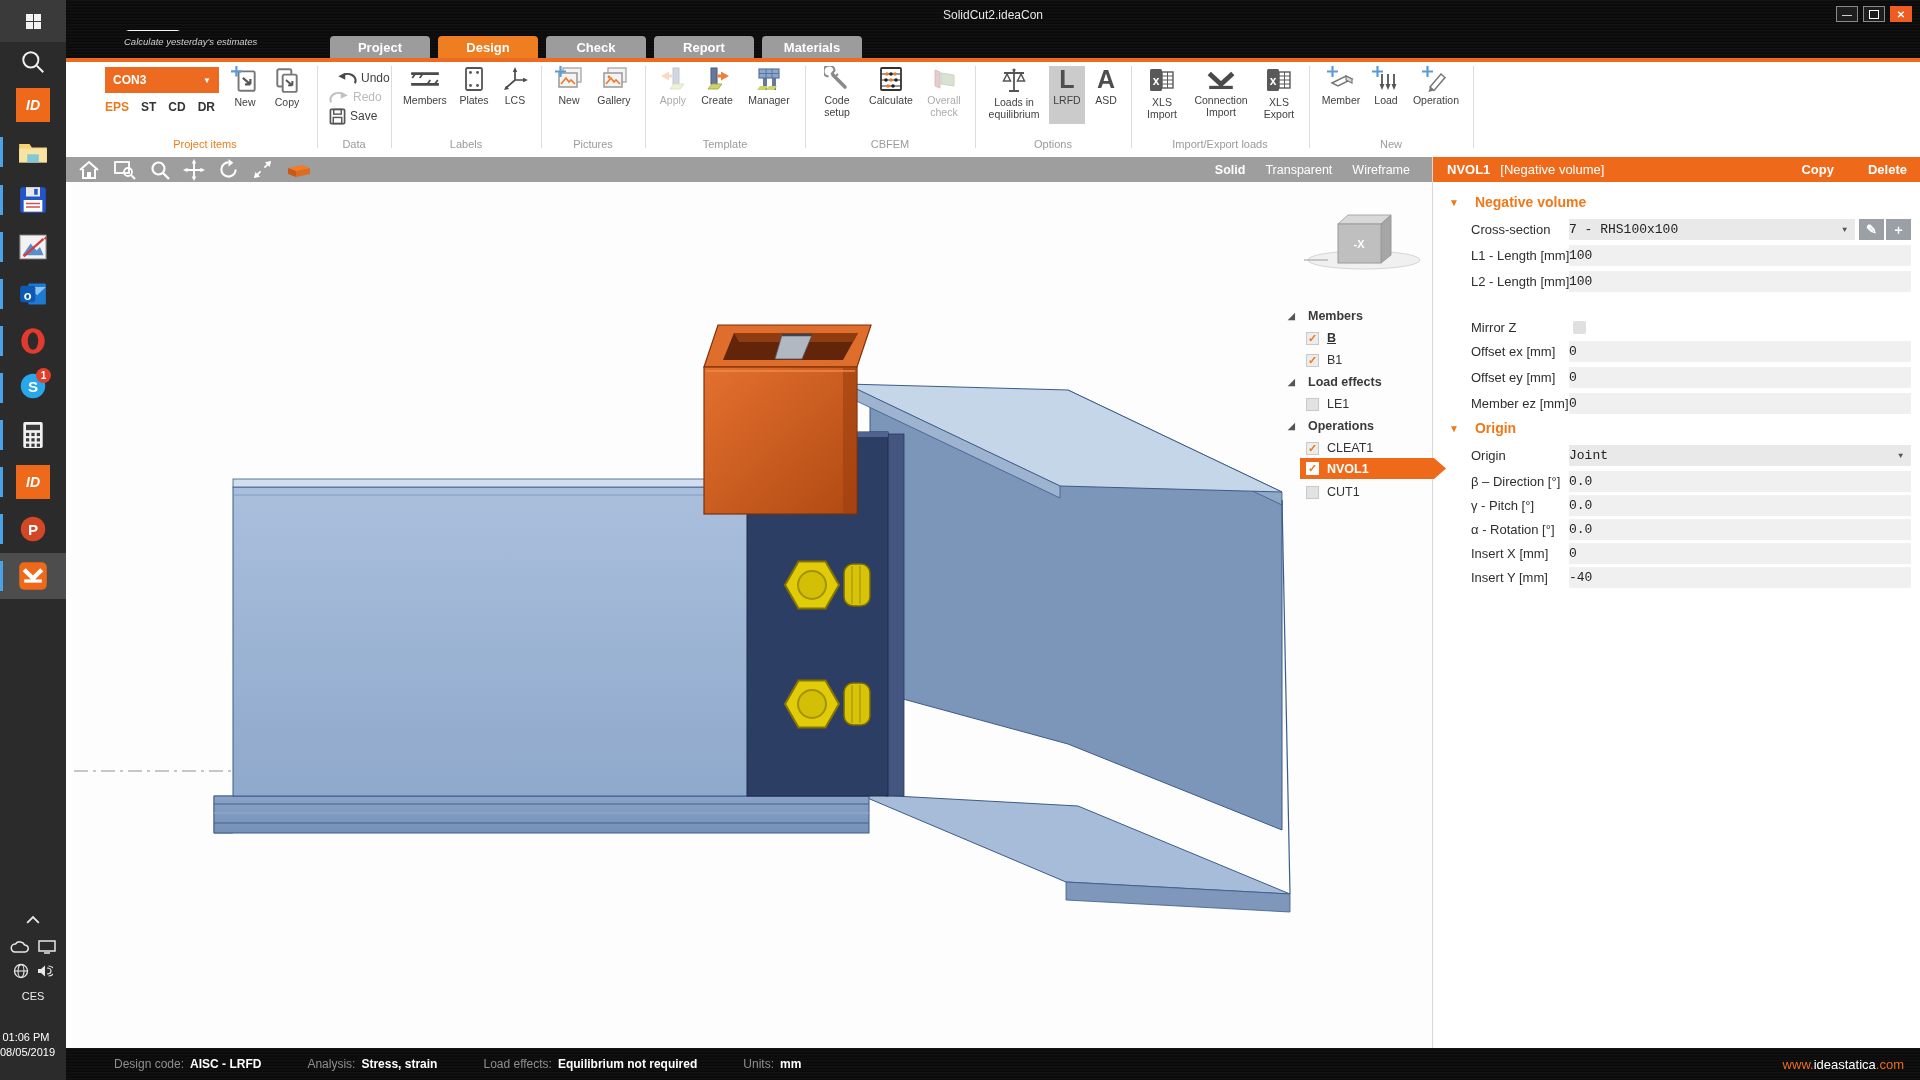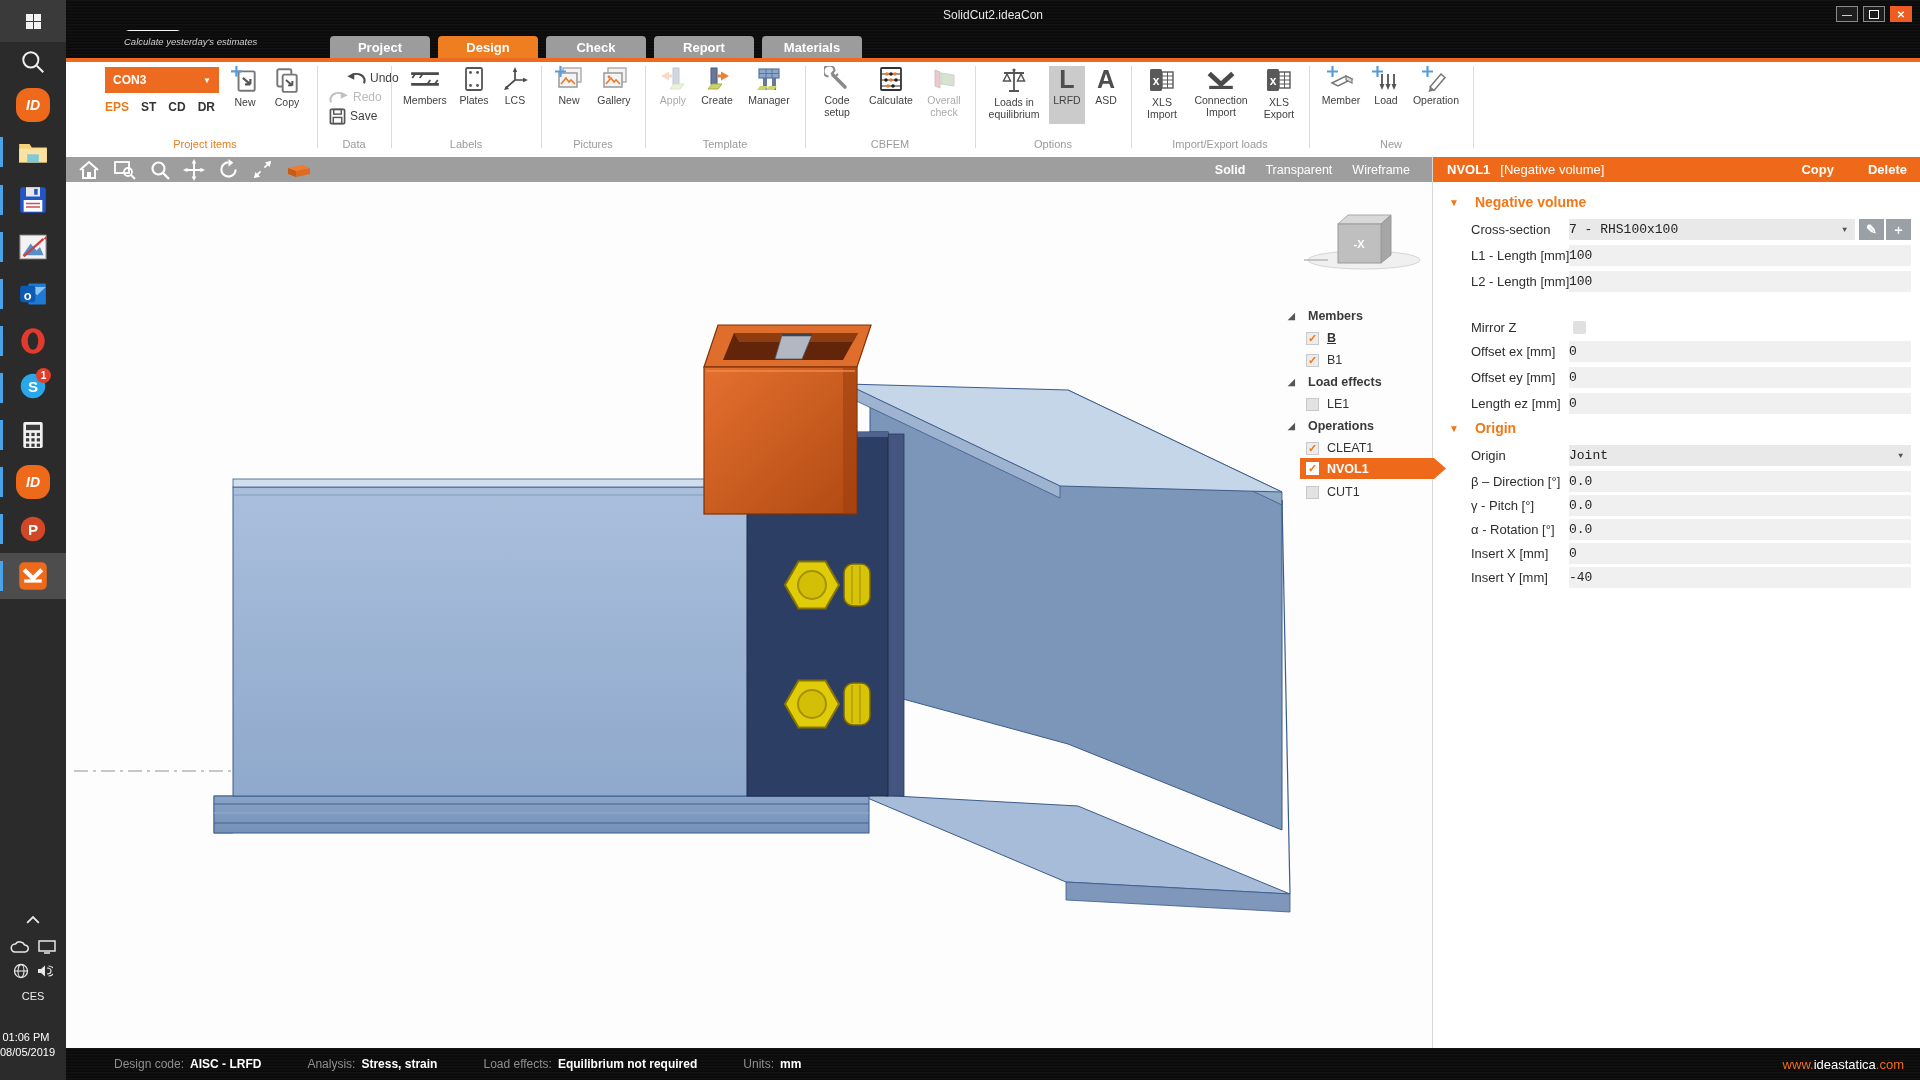--- a/index.html
+++ b/index.html
@@ -8,21 +8,21 @@
   .abs{position:absolute;}
   .dark-tex{background:repeating-linear-gradient(to bottom,#161616 0px,#0a0a0a 2px,#111 4px,#070707 6px);}
   
   #taskbar{left:0;top:0;width:66px;height:1080px;background:#2b2b2b;z-index:30;}
   #start-cell{left:0;top:0;width:66px;height:42px;background:#3a3a3a;display:flex;align-items:center;justify-content:center;}
   .win-logo{display:grid;grid-template-columns:7px 7px;grid-template-rows:7px 7px;gap:1px;}
   .win-logo i{background:#f2f2f2;}
   .tb-icon{left:13px;width:40px;height:40px;display:flex;align-items:center;justify-content:center;}
   .tb-run{left:0;width:3px;height:30px;background:#4aa3e8;}
   .tb-active-bg{left:0;width:66px;height:46px;background:#4d4d4d;}
-  .sq{width:34px;height:34px;border-radius:13px;display:flex;align-items:center;justify-content:center;
+  .sq{width:34px;height:34px;border-radius:0;display:flex;align-items:center;justify-content:center;
       font-weight:bold;color:#fff;}
   .badge{position:absolute;right:-4px;top:-4px;width:15px;height:15px;border-radius:50%;background:#e0402a;
          color:#fff;font-size:10px;font-weight:bold;display:flex;align-items:center;justify-content:center;}
   #tb-clock{left:0;top:1030px;width:52px;color:#fff;font-size:11px;text-align:center;line-height:15px;}
   #tb-lang{left:0;top:990px;width:66px;color:#eee;font-size:11px;text-align:center;}
   .tray-row{left:0;width:66px;display:flex;justify-content:center;gap:8px;align-items:center;}
   
   #titlebar{left:66px;top:0;width:1854px;height:30px;z-index:5;}
   #win-title{left:0;top:0;width:100%;height:30px;display:flex;align-items:center;justify-content:center;
              color:#e8e8e8;font-size:12px;}
@@ -526,21 +526,21 @@
       <span class="rlabel">New</span>
     </div>
     <div class="rbtn abs" style="left:164px;width:40px">
       <svg width="28" height="28">
           <use href="#s-copy"></use>
         </svg>
       <span class="rlabel">Copy</span>
     </div>
     <div class="rsep abs" style="left:214px"></div>
 
-    <div class="small-btn abs" style="left:243px;top:8px">
+    <div class="small-btn abs" style="left:234px;top:8px">
       <svg width="20" height="14">
           <use href="#s-undo"></use>
         </svg>
       <span>Undo</span>
     </div>
     <div class="small-btn abs disabled" style="left:226px;top:27px">
       <svg width="20" height="14">
           <use href="#s-redo"></use>
         </svg>
       <span>Redo</span>
@@ -889,21 +889,21 @@
           <span>0</span>
         </div>
     </div>
     <div class="prow" style="top:210px">
       <span class="plabel">Offset ey [mm]</span>
       <div class="pfield" style="left:136px;width:342px">
           <span>0</span>
         </div>
     </div>
     <div class="prow" style="top:236px">
-      <span class="plabel">Length ez [mm]</span>
+      <span class="plabel">Member ez [mm]</span>
       <div class="pfield" style="left:136px;width:342px">
           <span>0</span>
         </div>
     </div>
 
     <div class="psec" style="top:263px">
       <span class="tri">▼</span>
       <span>Origin</span>
     </div>
 

